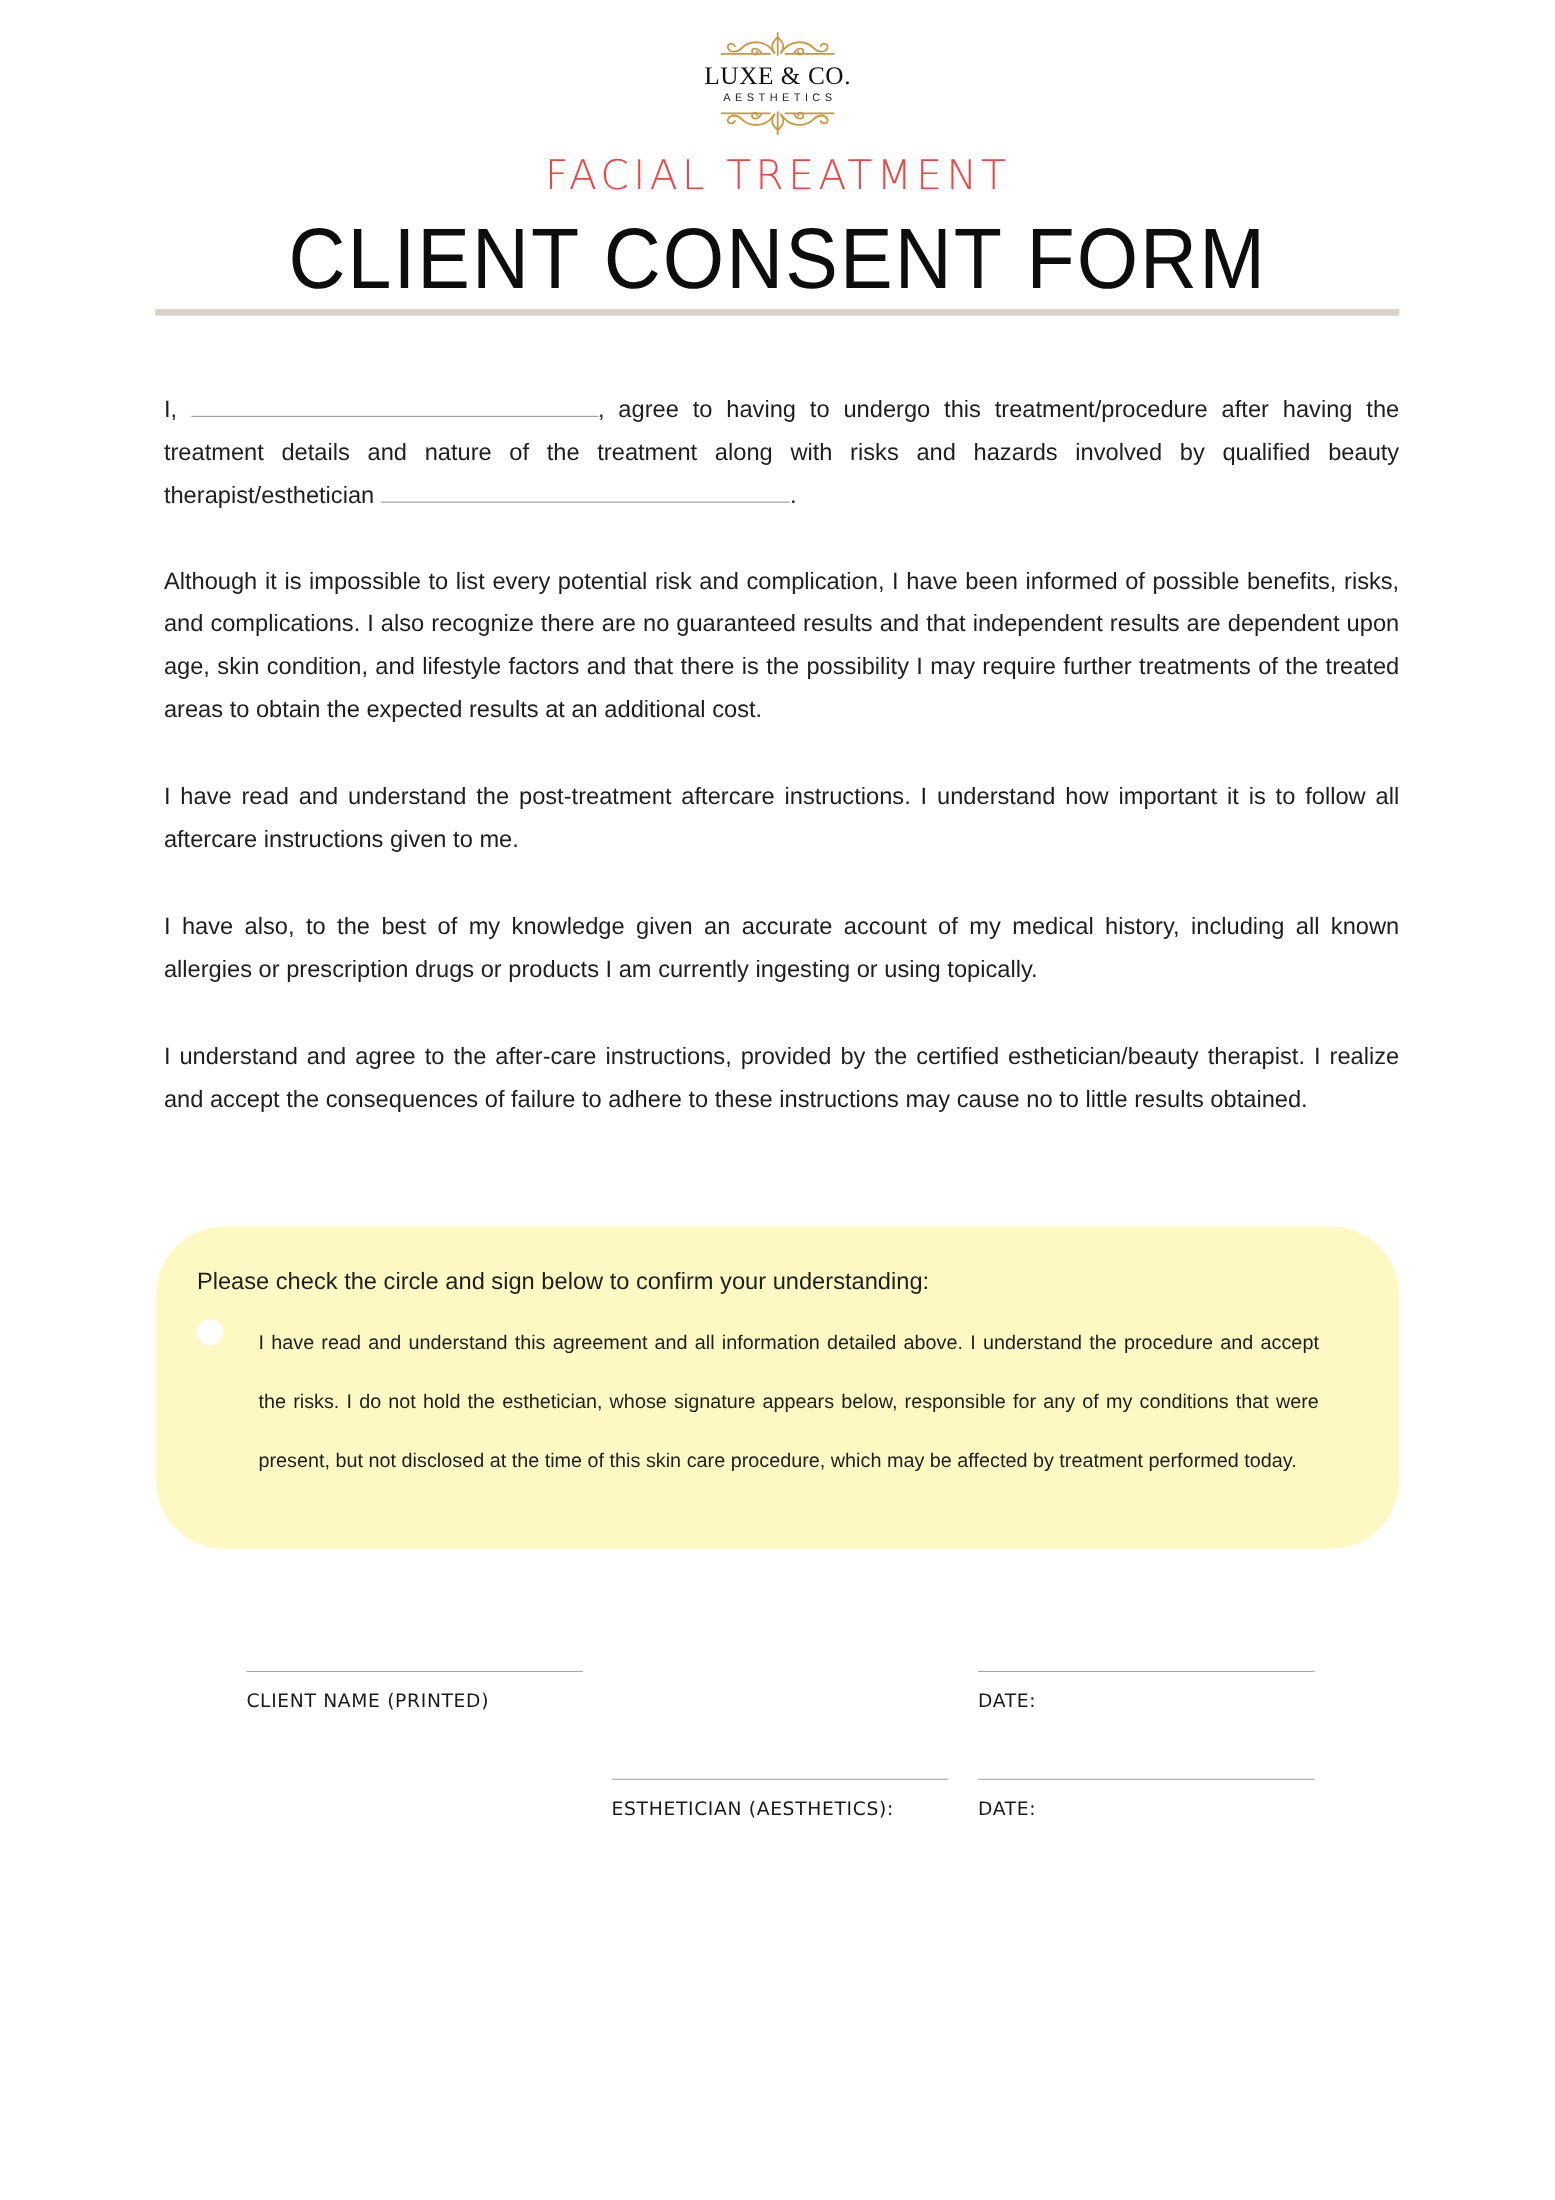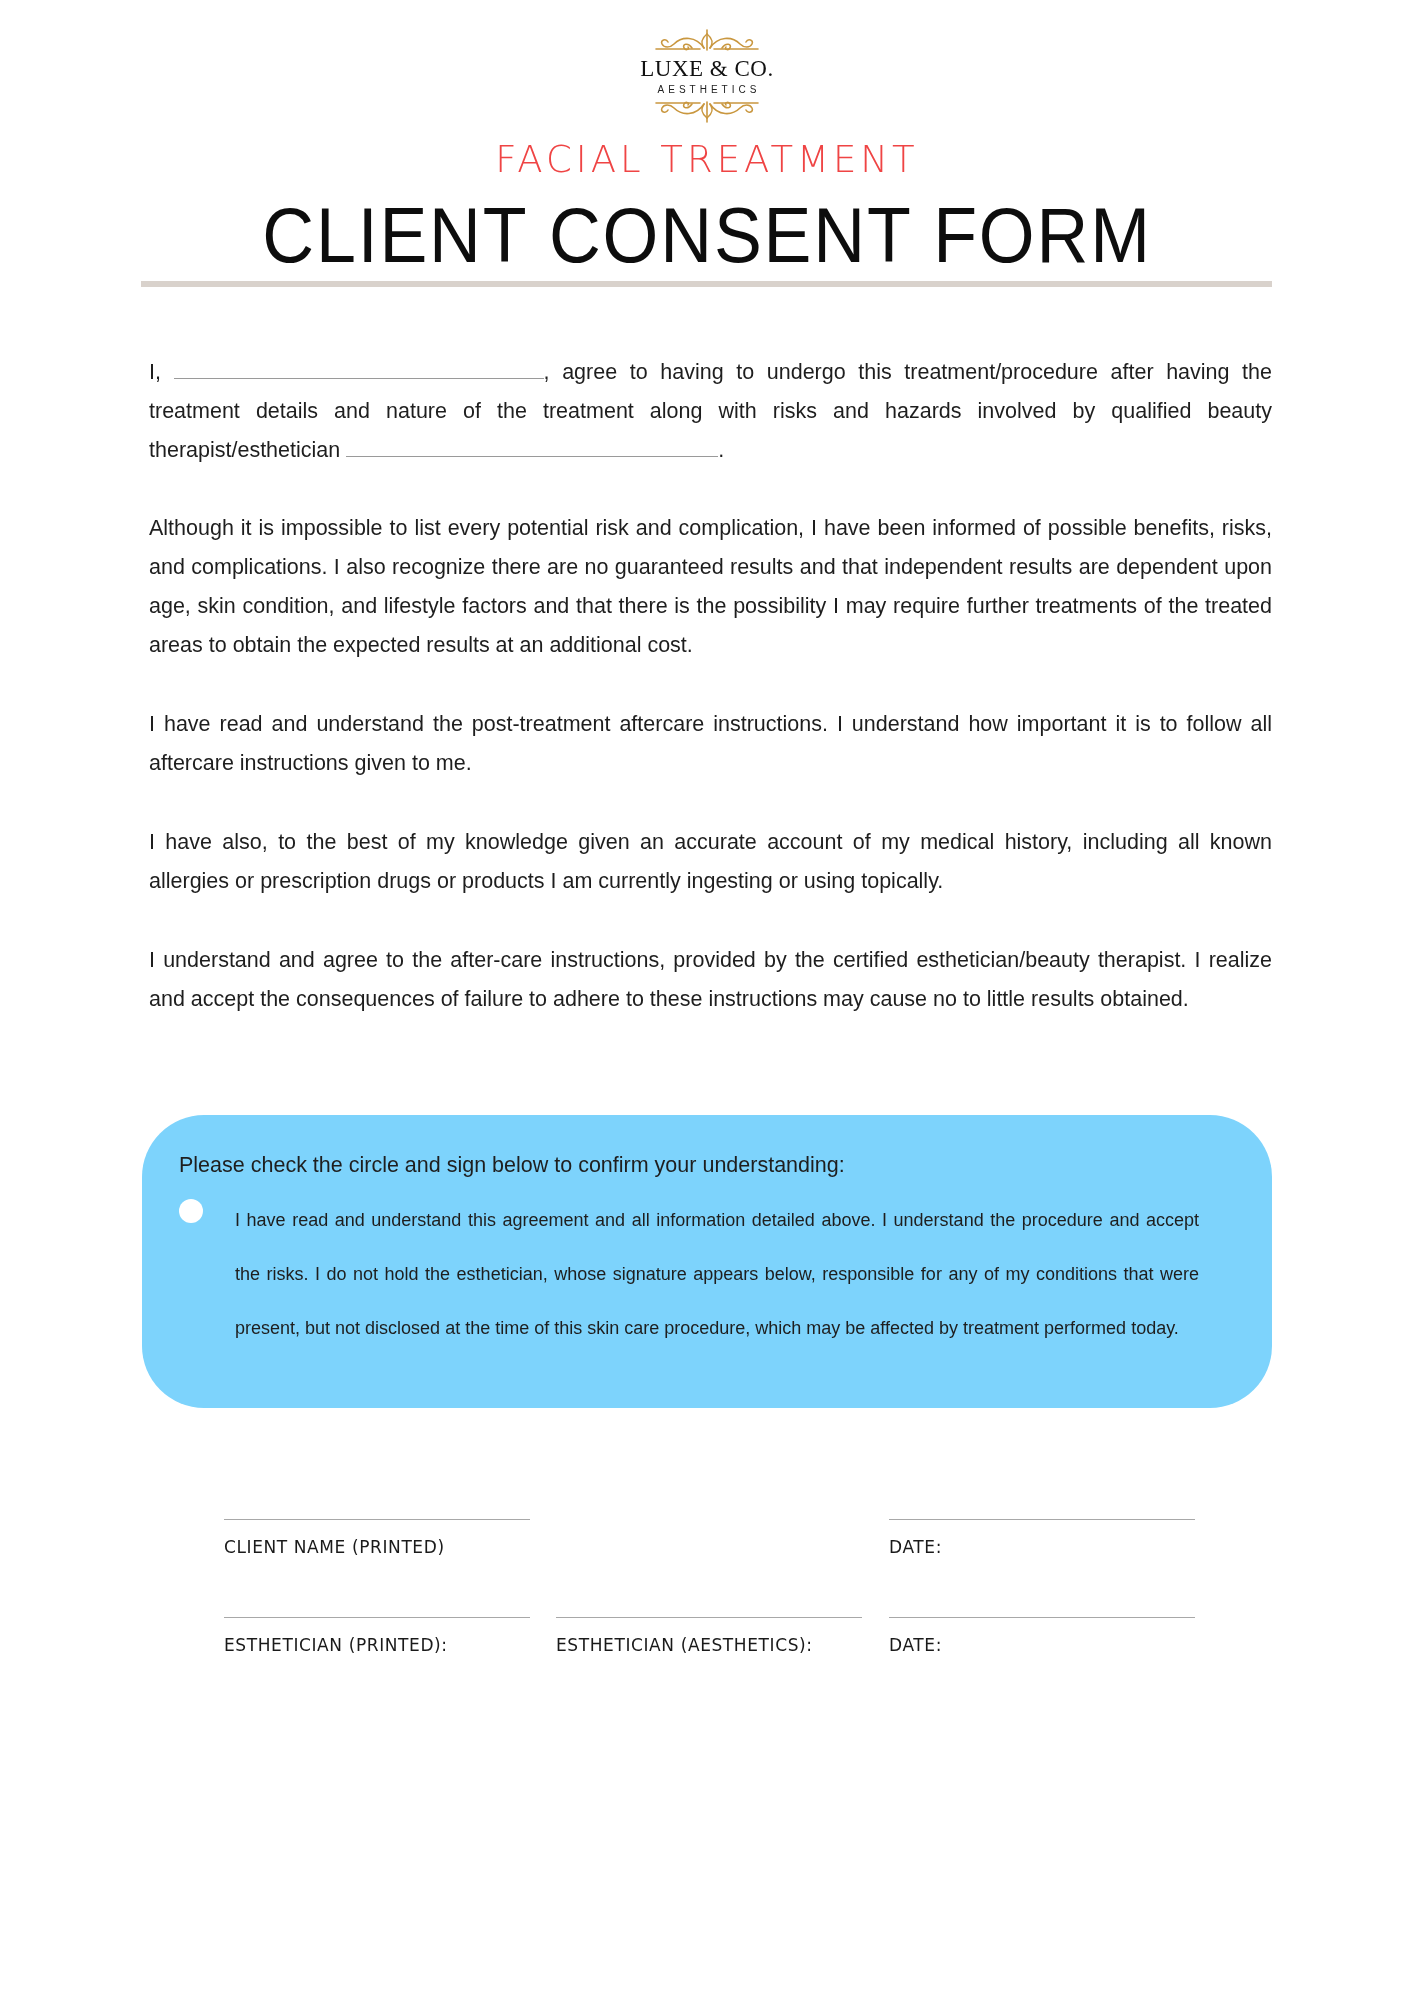--- a/index.html
+++ b/index.html
@@ -22,21 +22,21 @@
     .body-text { position: absolute; left: 149px; width: 1123px; font-family: "Liberation Sans", "DejaVu Sans", sans-serif; font-size: 21.5px; line-height: 39px; color: #1e1e1e; text-align: justify; margin-top: 32px; }
     .p1 { top: 321px; }
     .p2 { top: 477px; }
     .p3 { top: 673px; }
     .p4 { top: 791px; }
     .p5 { top: 909px; }
     .blank { display: inline-block; border-bottom: 1px solid #9a9a9a; vertical-align: baseline; height: 18px; }
     .blank.b1 { width: 370px; }
     .blank.b2 { width: 372px; }
 
-    .panel { position: absolute; left: 142px; top: 1115px; width: 1130px; height: 293px; background: #7dd3fc; border-radius: 62px; }
+    .panel { position: absolute; left: 142px; top: 1115px; width: 1130px; height: 293px; background: #fef9c3; border-radius: 62px; }
     .panel .instr { position: absolute; left: 37px; top: 35px; font-family: "Liberation Sans", "DejaVu Sans", sans-serif; font-size: 21.5px; line-height: 30px; color: #1e1e1e; }
     .panel .radio { position: absolute; left: 37px; top: 84px; width: 24px; height: 24px; border-radius: 50%; background: #ffffff; cursor: pointer; }
     .panel .agree { position: absolute; left: 93px; top: 78px; width: 964px; font-family: "Liberation Sans", "DejaVu Sans", sans-serif; font-size: 18px; line-height: 54px; color: #1e1e1e; text-align: justify; }
 
     .sig { position: absolute; width: 306px; text-align: left; }
     .sig .line { height: 1px; background: #a8a8a8; width: 306px; }
     .sig .label { font-family: "DejaVu Sans", "Liberation Sans", sans-serif; font-size: 17px; letter-spacing: 0.6px; color: #1a1a1a; margin-top: 16px; line-height: 22px; }
   </style>
 </head>
 <body>
@@ -93,24 +93,20 @@
 
   <div class="sig" style="left:224px; top:1519px;">
     <div class="line"></div>
     <div class="label">CLIENT NAME (PRINTED)</div>
   </div>
   <div class="sig" style="left:889px; top:1519px;">
     <div class="line"></div>
     <div class="label">DATE:</div>
   </div>
 
-  <div class="sig" style="left:224px; top:1617px;">
-    <div class="line"></div>
-    <div class="label">ESTHETICIAN (PRINTED):</div>
-  </div>
   <div class="sig" style="left:556px; top:1617px;">
     <div class="line"></div>
     <div class="label">ESTHETICIAN (AESTHETICS):</div>
   </div>
   <div class="sig" style="left:889px; top:1617px;">
     <div class="line"></div>
     <div class="label">DATE:</div>
   </div>
 
 </div>

